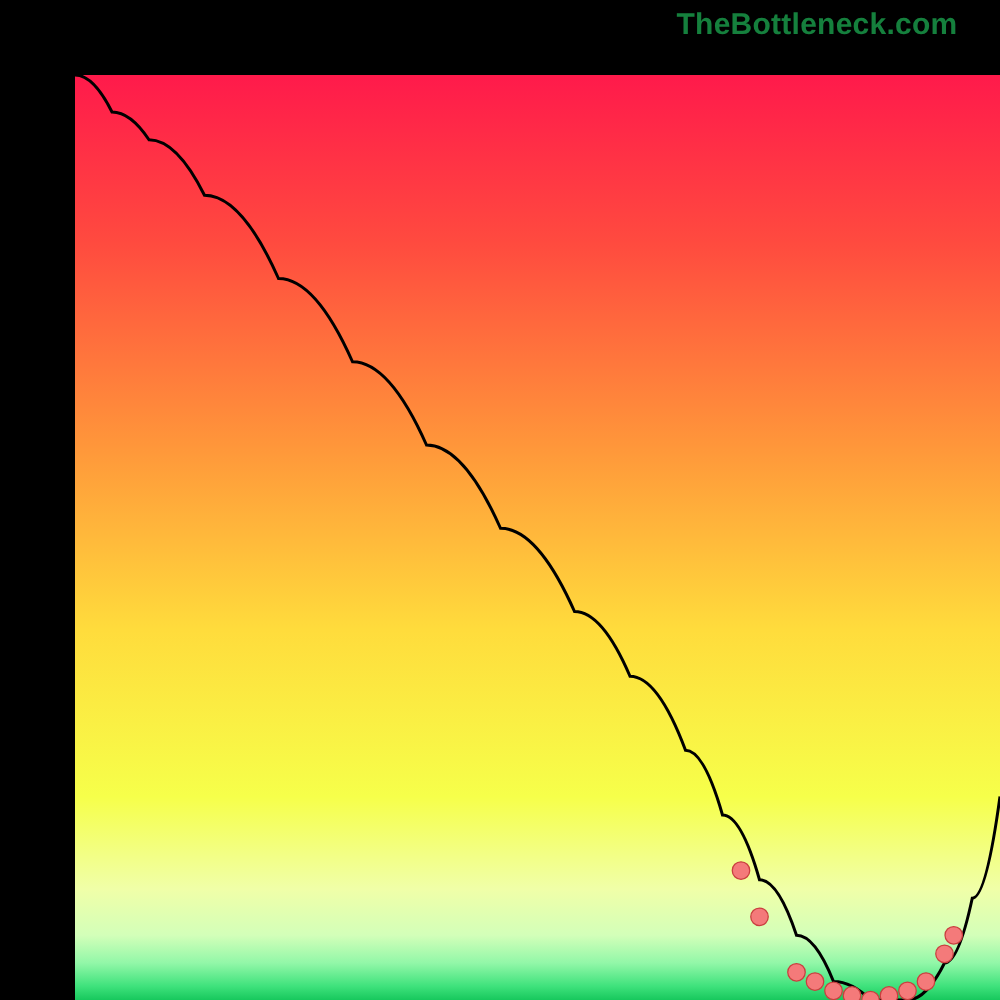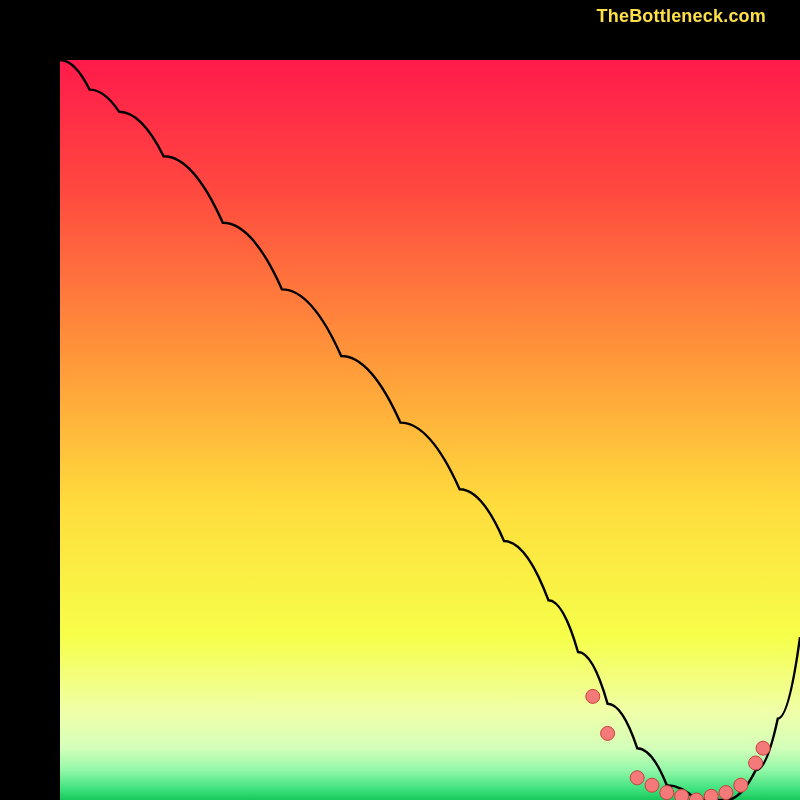--- a/index.html
+++ b/index.html
@@ -16,22 +16,22 @@
     left: 30px;
     top: 30px;
     width: 740px;
     height: 740px;
     background: #000;
   }
   .watermark {
     position: absolute;
     top: 6px;
     right: 34px;
-    color: #fde047;
-    font-size: 18px;
+    color: #15803d;
+    font-size: 24px;
     font-weight: 600;
     letter-spacing: 0.2px;
   }
   svg {
     position: absolute;
     left: 30px;
     top: 30px;
   }
 </style>
 </head>

